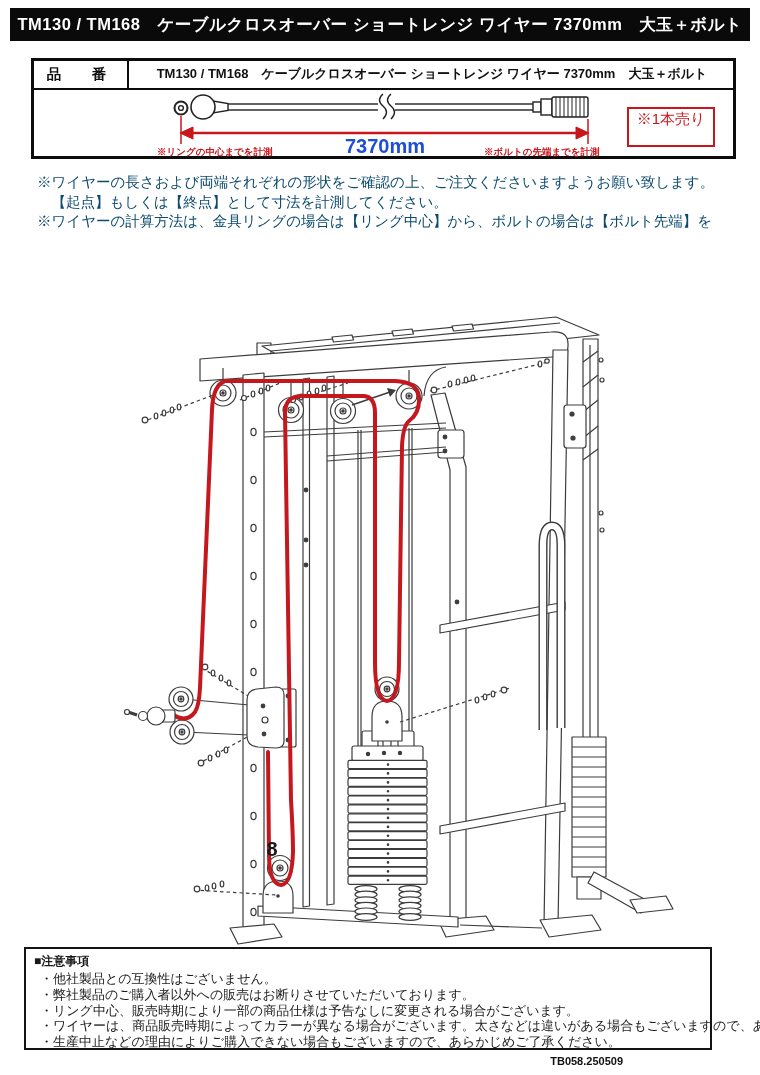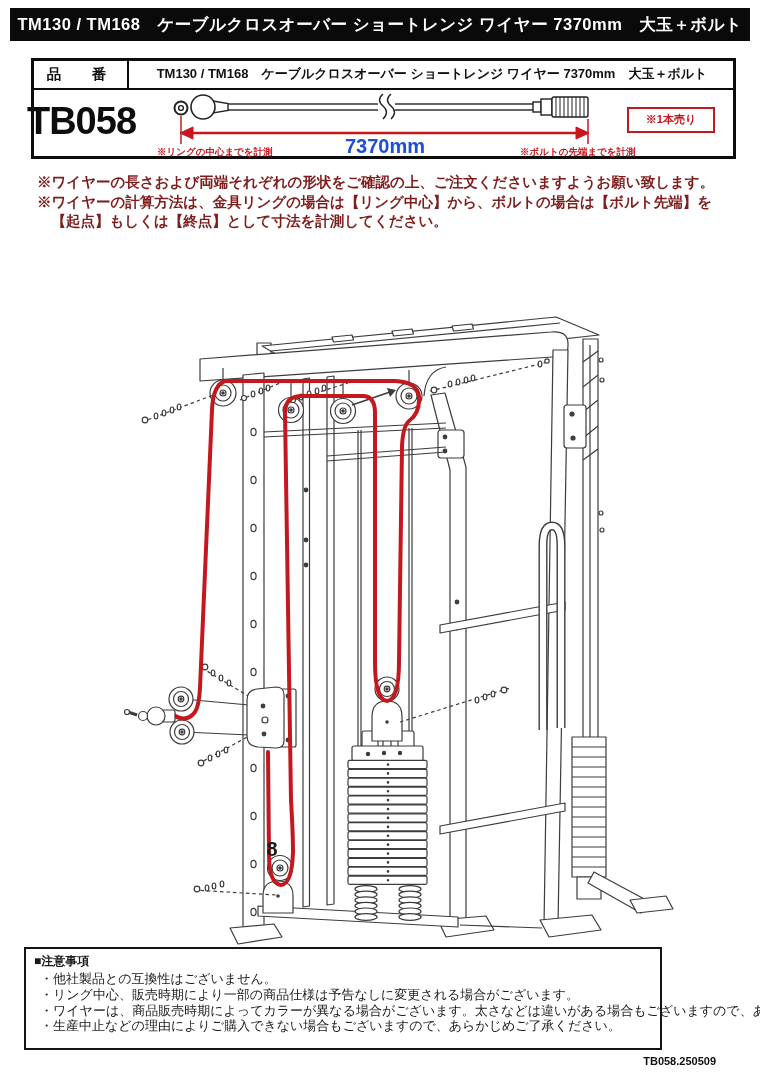--- a/index.html
+++ b/index.html
@@ -12,50 +12,49 @@
   
   .specbox{left:31px;top:58px;width:705px;height:101px;border:3px solid #0c0c0c;box-sizing:border-box;padding-left:48px;}
   .spec-head{position:absolute;left:0;top:0;right:0;height:27px;border-bottom:2px solid #0c0c0c;}
   .spec-part-cell{position:absolute;left:0;top:0;width:95px;height:100%;border-right:2px solid #0c0c0c;
      box-sizing:border-box;text-align:center;}
   .spec-part-label{font-size:14.5px;font-weight:bold;line-height:26px;letter-spacing:8px;color:#111;}
   .spec-title{position:absolute;left:97px;right:0;top:0;height:27px;line-height:26px;text-align:center;
      font-size:13px;font-weight:bold;color:#111;white-space:nowrap;}
   .spec-pn{position:absolute;left:0;top:27px;width:95px;height:66px;display:flex;align-items:center;
      justify-content:center;font-size:38px;font-weight:bold;color:#0d0d0d;letter-spacing:-1px;}
-  .badge{left:627px;top:107px;width:88px;height:26px;border:2.5px solid #c8161d;box-sizing:border-box;
-     color:#c8161d;font-size:11px;font-weight:bold;text-align:center;line-height:20px;}
+  .badge{left:627px;top:107px;width:88px;height:40px;border:2.5px solid #c8161d;box-sizing:border-box;
+     color:#c8161d;font-size:15px;font-weight:normal;text-align:center;line-height:20px;}
   .dim{left:330px;top:135px;width:110px;text-align:center;color:#1d4ed8;font-size:20px;font-weight:bold;}
   .measure{color:#c8161d;font-size:9.5px;font-weight:bold;white-space:nowrap;}
   
-  .warnings{left:37px;top:173px;width:706px;color:#7f1d1d;font-size:14.5px;font-weight:bold;
+  .warnings{left:37px;top:173px;width:706px;color:#0c4a6e;font-size:14.5px;font-weight:normal;
      line-height:19.5px;white-space:nowrap;}
   
-  .notesbox{left:24px;top:947px;width:638px;height:103px;border:2px solid #141414;box-sizing:border-box;
+  .notesbox{left:24px;top:947px;width:688px;height:103px;border:2px solid #141414;box-sizing:border-box;
      color:#1a1a1a;}
   .notes-title{position:absolute;left:8px;top:4px;font-size:12px;font-weight:bold;}
   .notes-items{position:absolute;left:14px;top:22px;width:690px;font-size:13px;line-height:15.8px;
      white-space:nowrap;}
-  .footer-code{left:0;top:1055px;width:716px;text-align:right;font-size:11px;font-weight:bold;color:#111;}
+  .footer-code{left:0;top:1055px;width:623px;text-align:right;font-size:11px;font-weight:bold;color:#111;}
   svg{position:absolute;}
   text.lbl8{font-size:20px;font-weight:bold;fill:#1a1a1a;font-family:"Liberation Sans",sans-serif;}
 </style>
 </head>
 <body>
 
 <div class="abs titlebar">TM130 / TM168　ケーブルクロスオーバー ショートレンジ ワイヤー 7370mm　大玉＋ボルト</div>
 
 <div class="abs specbox">
   <div class="spec-head">
     <div class="spec-part-cell">
       <span class="spec-part-label">品　番</span>
     </div>
     <div class="spec-title">TM130 / TM168　ケーブルクロスオーバー ショートレンジ ワイヤー 7370mm　大玉＋ボルト</div>
   </div>
-  <div class="spec-pn">TB058</div>
 </div>
 
 <svg class="abs" style="left:130px;top:88px" width="495" height="68" viewBox="130 88 495 68">
   <g stroke="#222" fill="none" stroke-width="1.4">
     <rect x="226" y="104" width="360" height="6" fill="#fff"></rect>
     <path d="M213,101 L228,103.5 L228,110.5 L213,113 Z" fill="#fff"></path>
     <circle cx="203" cy="107" r="12" fill="#fff" stroke-width="1.6"></circle>
     <circle cx="181" cy="108" r="6.5" fill="#fff" stroke-width="2"></circle>
     <circle cx="181" cy="108" r="2.4" fill="#fff"></circle>
     <rect x="378" y="95" width="17" height="24" fill="#fff" stroke="none"></rect>
@@ -69,26 +68,26 @@
     <line x1="181" y1="116" x2="181" y2="144" stroke-width="1.5"></line>
     <line x1="588" y1="119" x2="588" y2="144" stroke-width="1.5"></line>
     <line x1="186" y1="133" x2="583" y2="133" stroke-width="2.6"></line>
     <polygon points="180,133 193,127 193,139"></polygon>
     <polygon points="589,133 576,127 576,139"></polygon>
   </g>
 </svg>
 <div class="abs badge">※1本売り</div>
 <div class="abs dim">7370mm</div>
 <div class="abs measure" style="left:157px;top:146px">※リングの中心までを計測</div>
-<div class="abs measure" style="left:520px;top:146px">※ボルトの先端までを計測</div>
+<div class="abs measure" style="left:484px;top:146px">※ボルトの先端までを計測</div>
 
 <div class="abs warnings">
   <div>※ワイヤーの長さおよび両端それぞれの形状をご確認の上、ご注文くださいますようお願い致します。</div>
+  <div>　【起点】もしくは【終点】として寸法を計測してください。</div>
   <div>※ワイヤーの計算方法は、金具リングの場合は【リング中心】から、ボルトの場合は【ボルト先端】を</div>
-  <div>　【起点】もしくは【終点】として寸法を計測してください。</div>
 </div>
 
 <svg style="left:0;top:285px" width="760" height="660" viewBox="0 285 760 660">
   <g stroke="#3c3c3c" stroke-width="1.2" fill="none" stroke-linejoin="round">
 
     <g>
       <rect x="257" y="343" width="14" height="16" fill="#fff"></rect>
       <path d="M262,346 L556,317 L599,335 L300,368 Z" fill="#fff"></path>
       <path d="M271,351 L560,323"></path>
       <path d="M332,337 l20,-2 l1.5,5 l-20,2 z" fill="#fff"></path>
@@ -352,19 +351,20 @@
     </g>
 
     <text class="lbl8" x="272" y="856" text-anchor="middle" stroke="none">8</text>
   </g>
 </svg>
 
 <div class="abs notesbox">
   <div class="notes-title">■注意事項</div>
   <div class="notes-items">
     <div>・他社製品との互換性はございません。</div>
+    <div>・弊社製品のご購入者以外への販売はお断りさせていただいております。</div>
     <div>・リング中心、販売時期により一部の商品仕様は予告なしに変更される場合がございます。</div>
     <div>・ワイヤーは、商品販売時期によってカラーが異なる場合がございます。太さなどは違いがある場合もございますので、あらかじめご了承ください。</div>
     <div>・生産中止などの理由によりご購入できない場合もございますので、あらかじめご了承ください。</div>
   </div>
 </div>
 
 <div class="abs footer-code">TB058.250509</div>
 
 </body></html>

